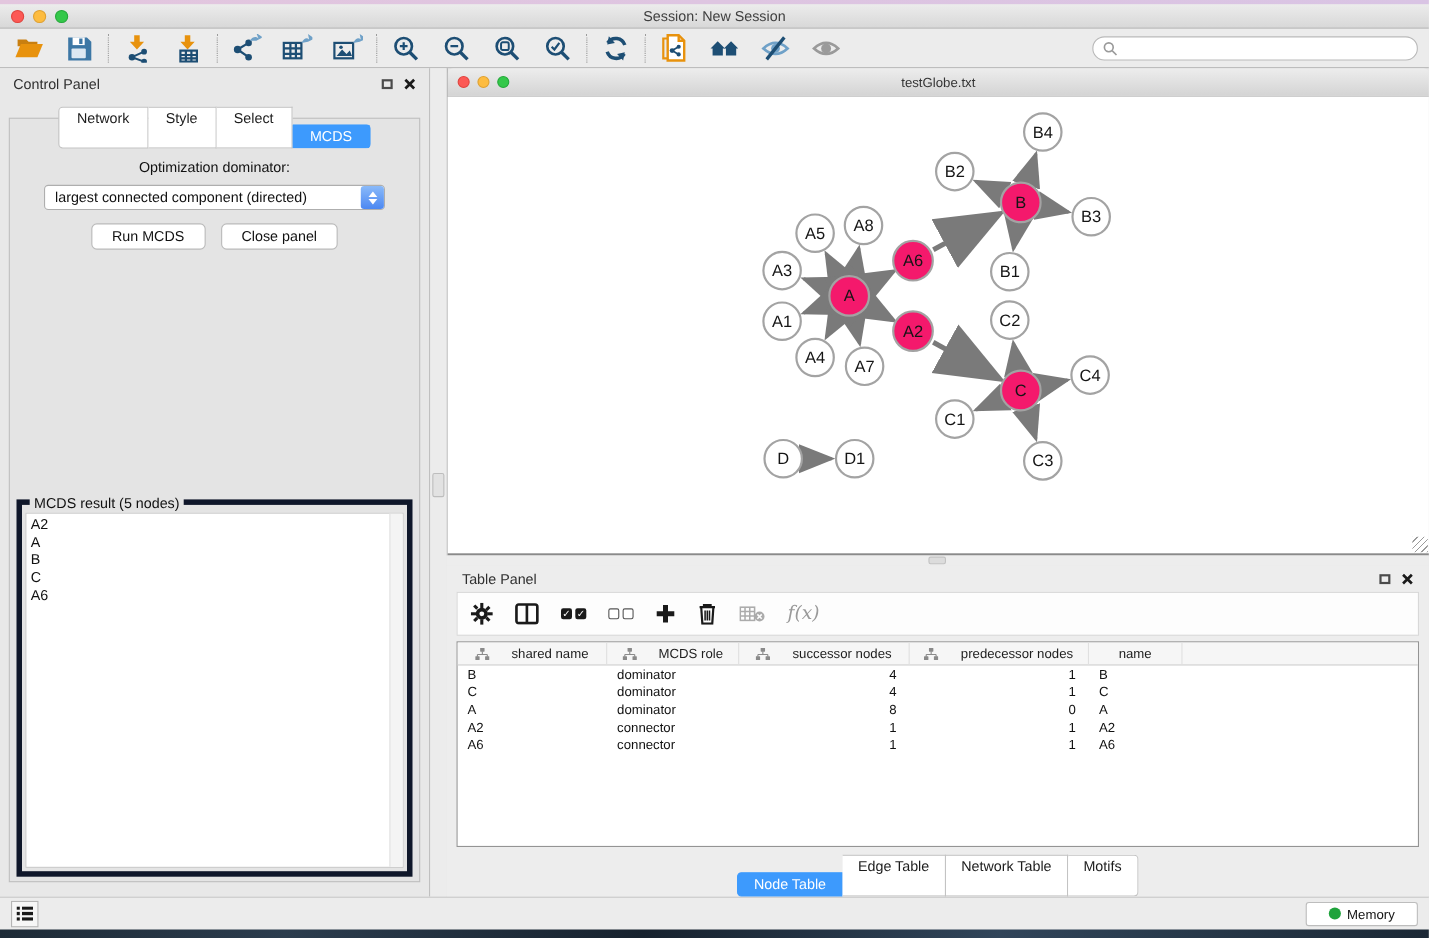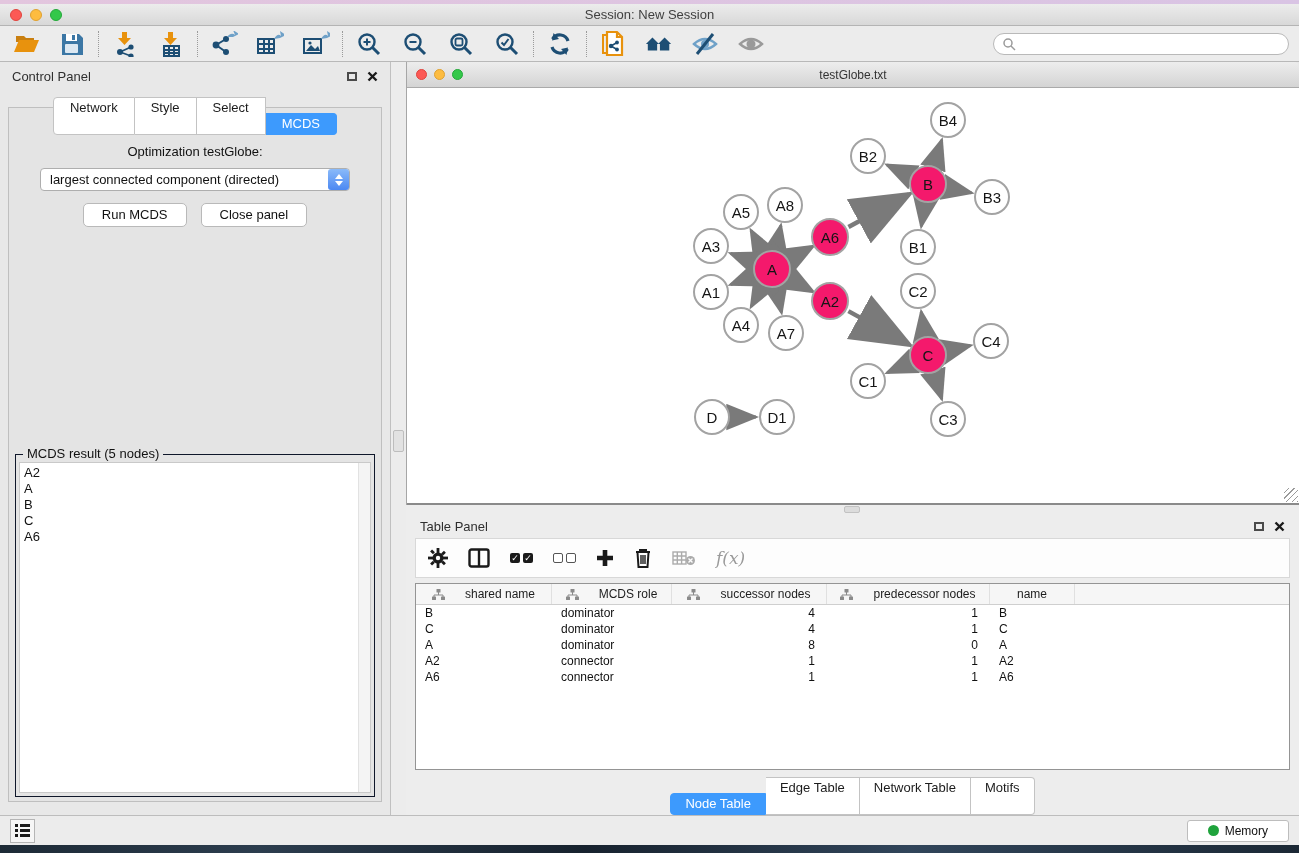--- a/index.html
+++ b/index.html
@@ -47,21 +47,21 @@
   .dropdown { margin:9px auto 0; width:310px; height:23px; background:#fff; border:1px solid #aeaeae;
     border-radius:4px; display:flex; align-items:center; position:relative; cursor:default;}
   .dropdown .dd-text { font-size:13px; color:#111; padding-left:9px; flex:1; white-space:nowrap; }
   .dd-stepper { width:21px; height:21px; border-radius:3px; margin-right:0px;
     background:linear-gradient(#8abaf9,#4c88f2); display:flex; flex-direction:column; align-items:center; justify-content:center; gap:2px;}
   .dd-up { width:0;height:0;border-left:4px solid transparent;border-right:4px solid transparent;border-bottom:5px solid #fff;}
   .dd-down { width:0;height:0;border-left:4px solid transparent;border-right:4px solid transparent;border-top:5px solid #fff;}
   .cp-buttons { display:flex; justify-content:center; gap:14px; margin-top:12px; }
   .btn { font-size:13px; color:#111; background:#fff; border:1px solid #b9b9b9; border-radius:5px;
     padding:3px 18px 4px; cursor:default; }
-  .groupbox { position:absolute; left:6px; right:6px; top:346px; bottom:4px; border:1px solid #0f172a;text-decoration:underline; }
+  .groupbox { position:absolute; left:6px; right:6px; top:346px; bottom:4px; border:5px solid #0f172a;text-decoration:underline; }
   .gb-title { position:absolute; top:-9px; left:7px; background:#e4e4e4; padding:0 4px; font-size:13px; color:#111;}
   .result-list { position:absolute; left:3px; right:3px; top:7px; bottom:3px; background:#fff;
     border:1px solid #c9c9c9; display:flex; }
   .rl-items { flex:1; padding-top:2px; }
   .rl-item { font-size:13px; color:#111; padding:0 4px; line-height:16px; }
   .rl-scroll { width:12px; background:#f4f4f4; border-left:1px solid #e2e2e2; }
 
   
   .v-divider { width:16px; background:#ececec; border-left:1px solid #c0c0c0; position:relative; }
   .v-grip { position:absolute; top:368px; left:2px; width:11px; height:22px;
@@ -301,21 +301,21 @@
           </svg>
       </div>
     </div>
     <div class="cp-tabs" id="cp-tabs">
         <div class="seg">Network</div>
         <div class="seg">Style</div>
         <div class="seg">Select</div>
         <div class="seg active">MCDS</div>
       </div>
     <div class="cp-body">
-      <div class="opt-label">Optimization testGlobe:</div>
+      <div class="opt-label">Optimization dominator:</div>
       <div class="dropdown">
         <div class="dd-text">largest connected component (directed)</div>
         <div class="dd-stepper">
             <div class="dd-up"></div>
             <div class="dd-down"></div>
           </div>
       </div>
       <div class="cp-buttons">
         <button class="btn">Run MCDS</button>
         <button class="btn">Close panel</button>

